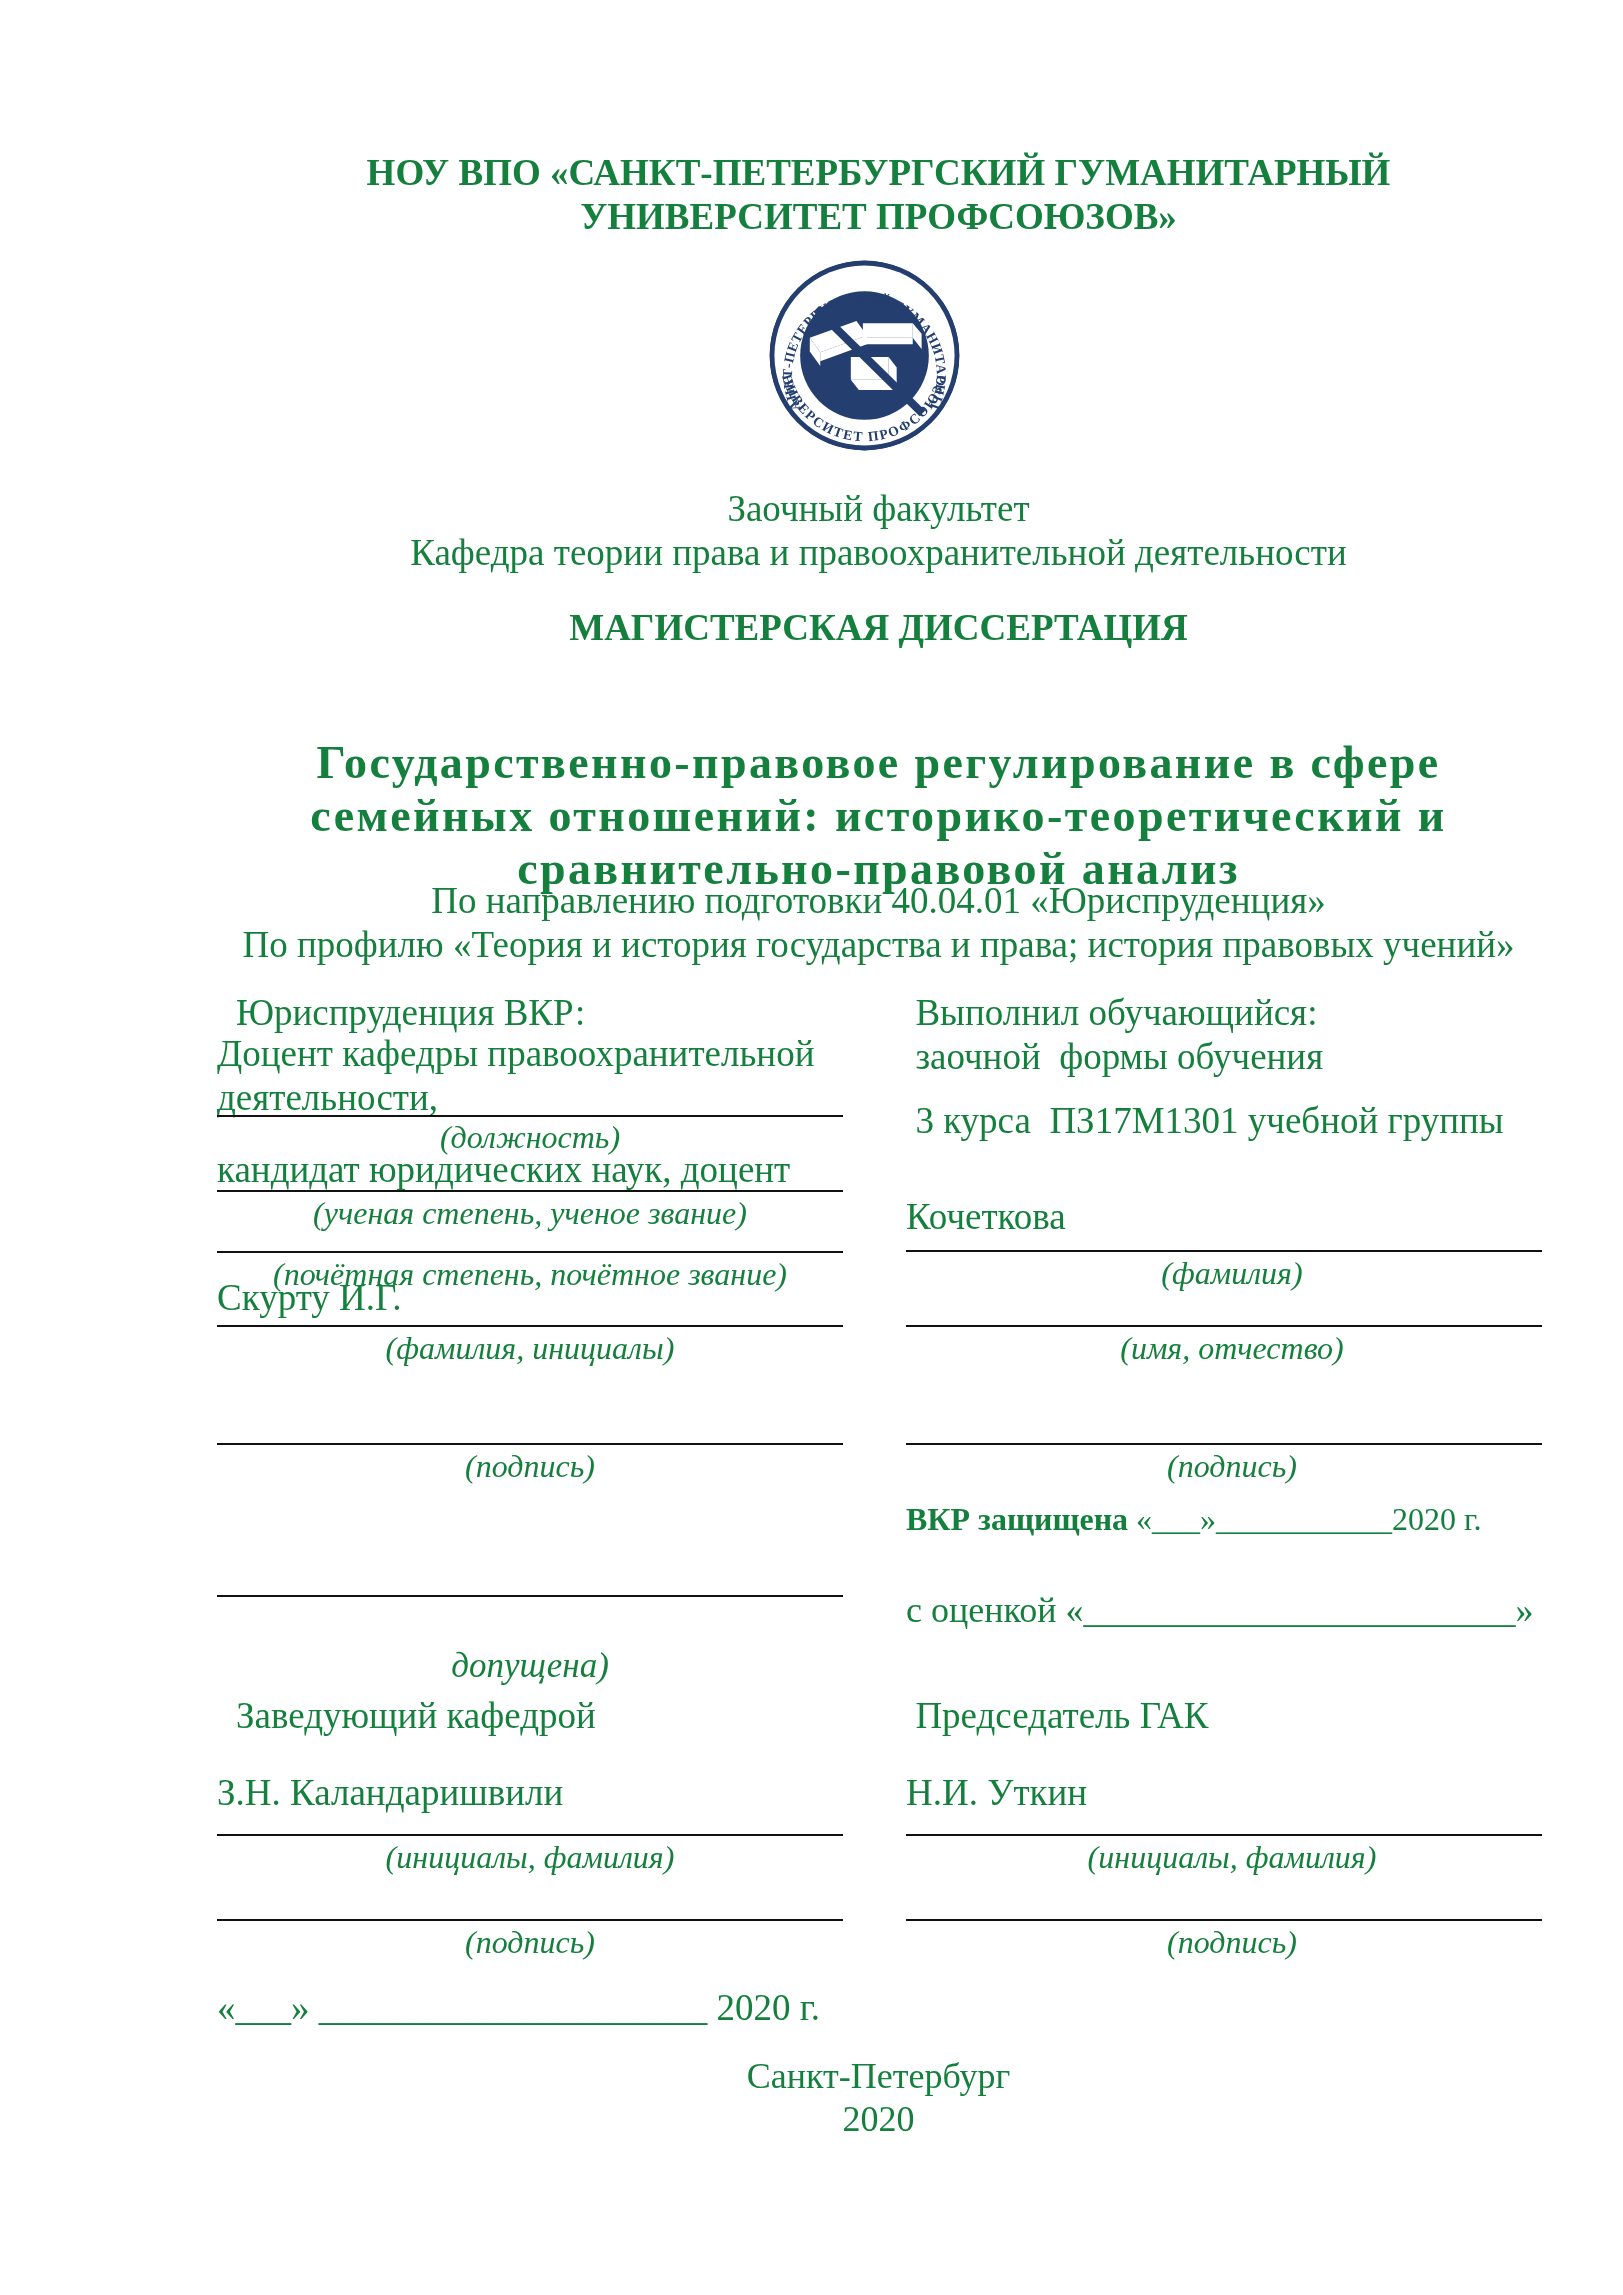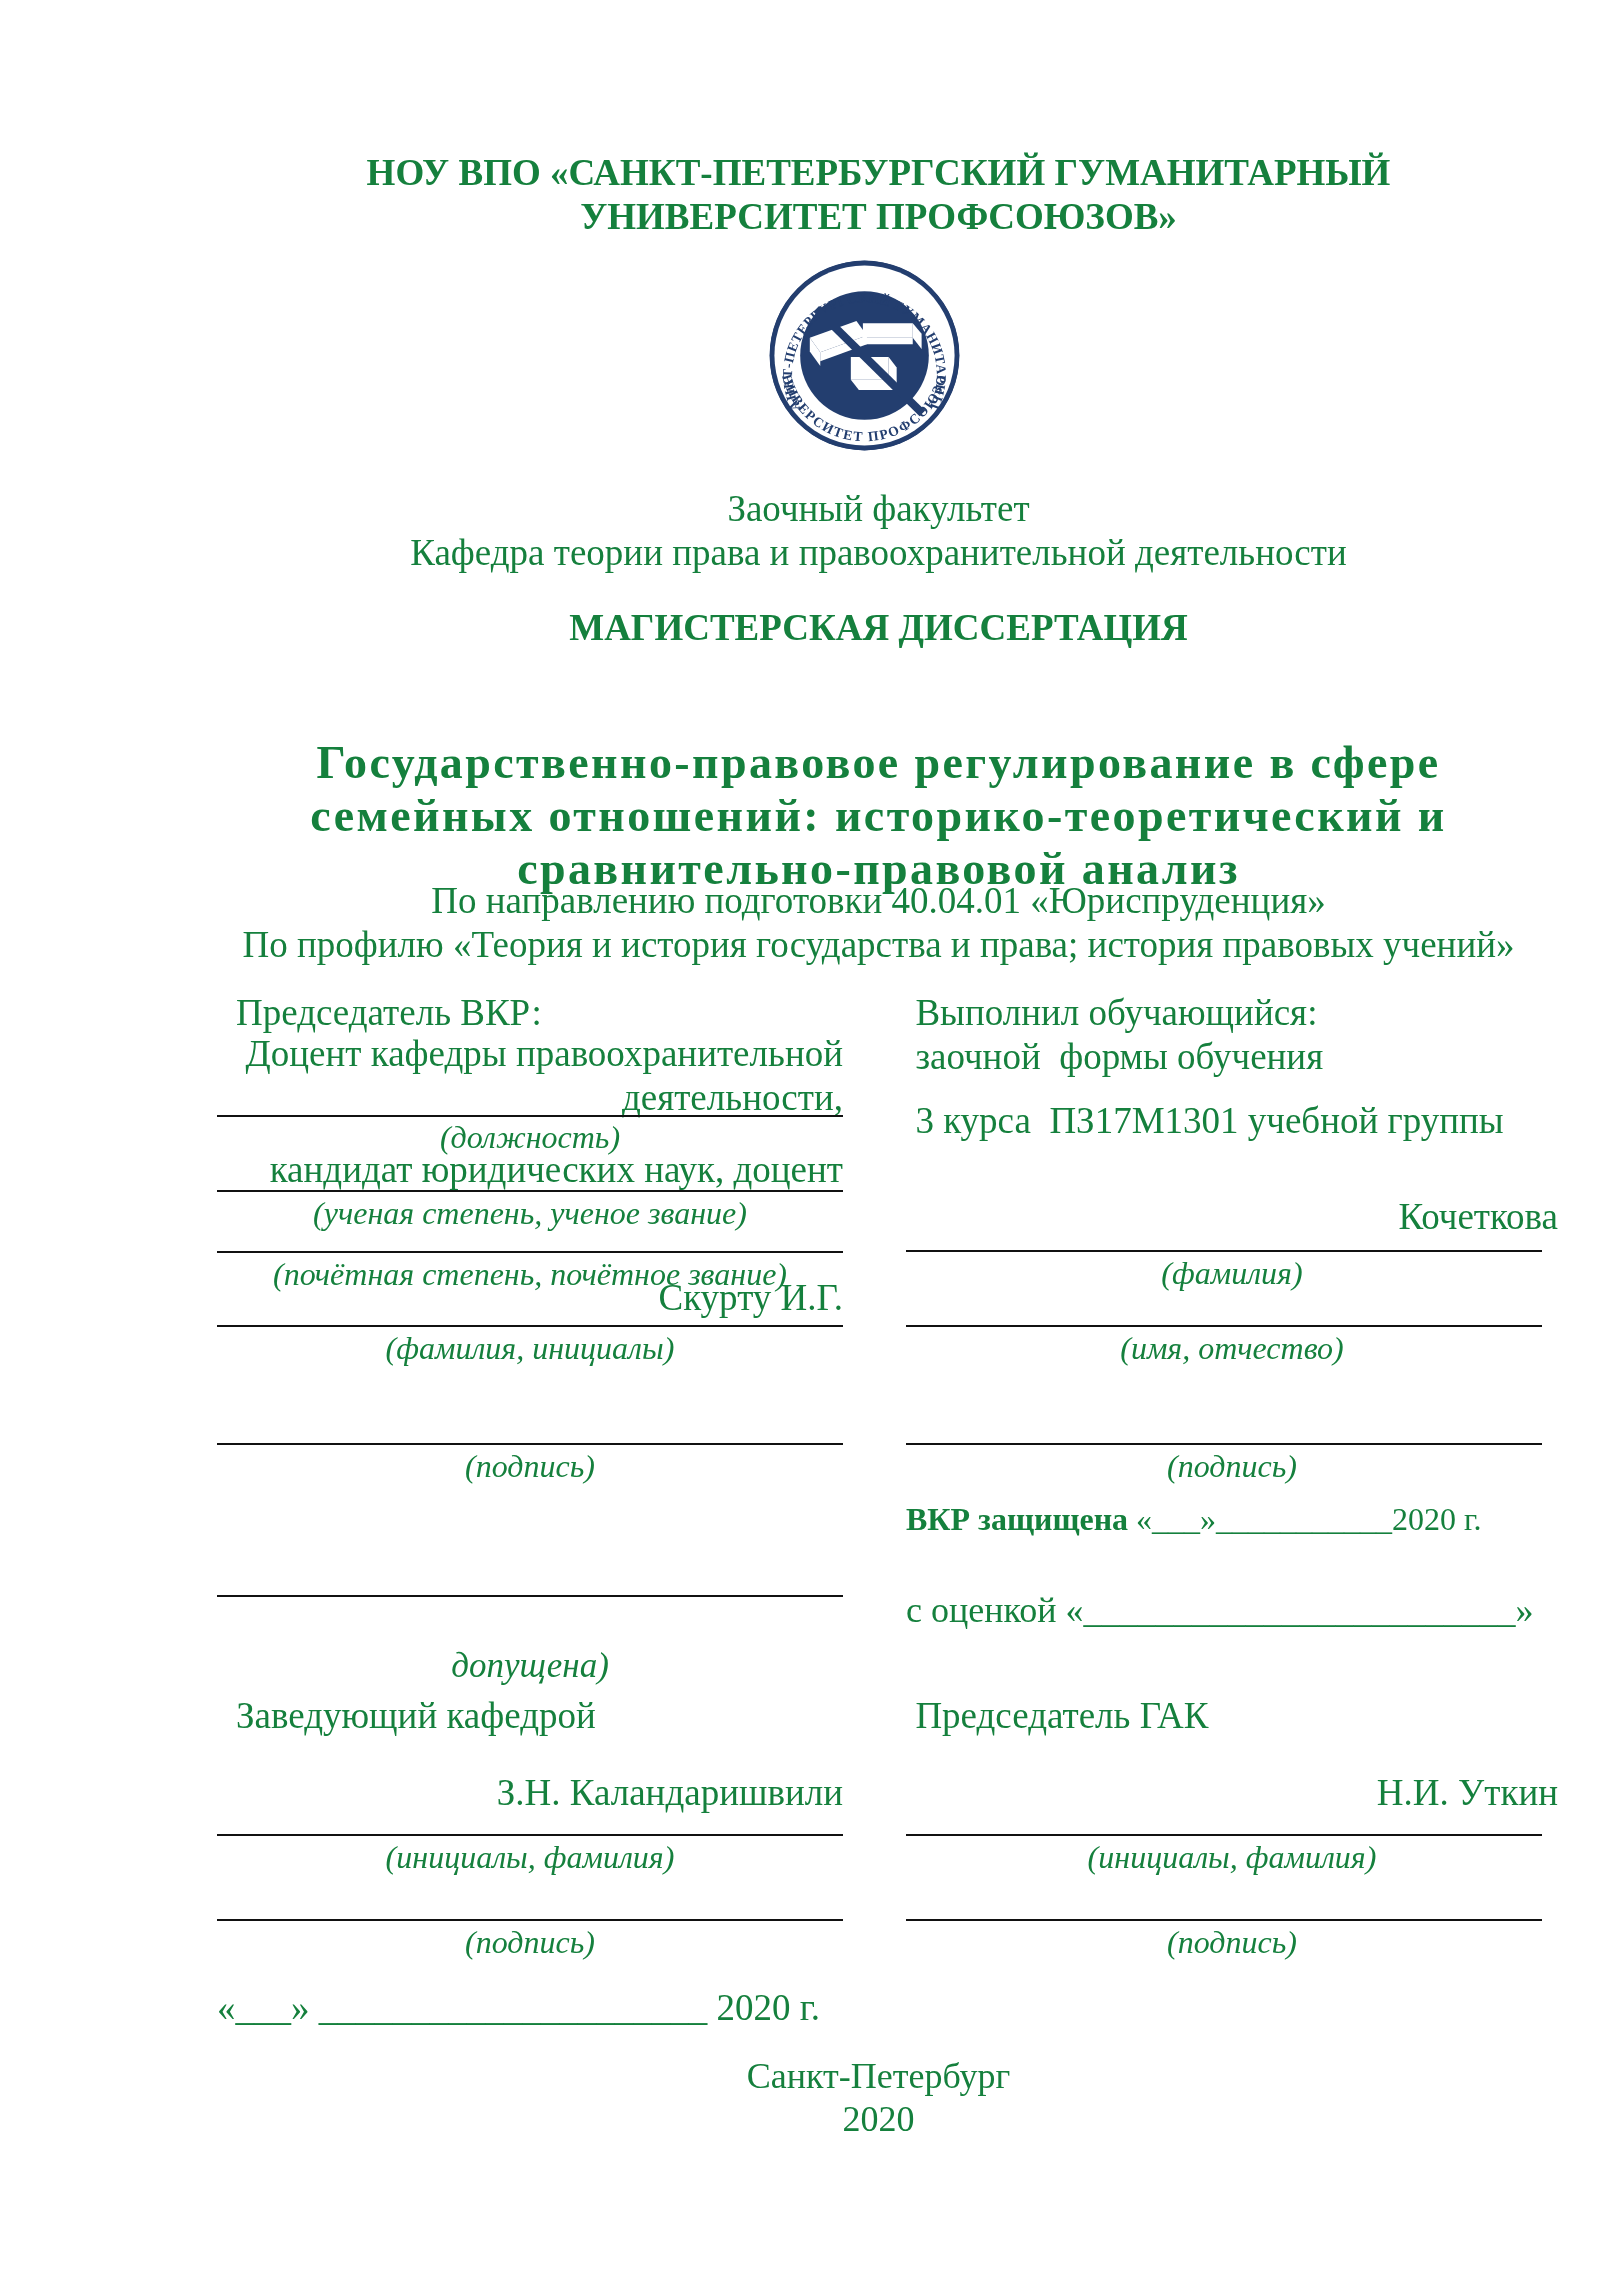--- a/index.html
+++ b/index.html
@@ -9,21 +9,21 @@
     background:#ffffff;
     font-family:"Liberation Serif","DejaVu Serif",serif;
     color:#15803d;
     overflow:hidden;
   }
   .t{position:absolute;font-size:37px;line-height:1.18;white-space:pre-wrap;}
   .b{font-weight:bold;}
   .ctr{left:212px;width:1333px;text-align:center;}
   .lc{left:217px;width:626px;}
   .rc{left:906px;width:652px;}
-  .vc{text-align:right;}
+  .vc{text-align:left;}
   .ind{padding-left:19px;box-sizing:border-box;}
   .ind2{padding-left:9.4px;box-sizing:border-box;}
   .cap{position:absolute;font-size:32px;font-style:italic;text-align:center;line-height:1.2;white-space:pre-wrap;}
   .rule{position:absolute;height:0;border-top:2.4px solid #111;}
   .title{position:absolute;font-weight:bold;font-size:46px;letter-spacing:2.4px;line-height:53px;margin-top:47px;}
   .nw{white-space:pre;}
   .footer{font-size:36px;line-height:42px;}
 </style>
 </head>
 <body>
@@ -67,21 +67,21 @@
 
   <div class="title ctr" style="top:689px">
     <div>Государственно-правовое регулирование в сфере</div>
     <div>семейных отношений: историко-теоретический и</div>
     <div>сравнительно-правовой анализ</div>
   </div>
 
   <div class="t ctr" style="top:879px">По направлению подготовки 40.04.01 «Юриспруденция»</div>
   <div class="t ctr" style="top:923px">По профилю «Теория и история государства и права; история правовых учений»</div>
 
-  <div class="t lc ind" style="top:991px">Председатель ВКР:</div>
+  <div class="t lc ind" style="top:991px">Юриспруденция ВКР:</div>
   <div class="t lc vc" style="top:1032px"><span>Доцент кафедры правоохранительной</span><br><span>деятельности,</span></div>
   <div class="rule" style="top:1115px;left:217px;width:626px"></div>
   <div class="cap lc" style="top:1118px">(должность)</div>
   <div class="t lc vc" style="top:1148px">кандидат юридических наук, доцент</div>
   <div class="rule" style="top:1190px;left:217px;width:626px"></div>
   <div class="cap lc" style="top:1194px">(ученая степень, ученое звание)</div>
   <div class="rule" style="top:1251px;left:217px;width:626px"></div>
   <div class="cap lc" style="top:1255px">(почётная степень, почётное звание)</div>
   <div class="t lc vc" style="top:1276px">Скурту И.Г.</div>
   <div class="rule" style="top:1325px;left:217px;width:626px"></div>

